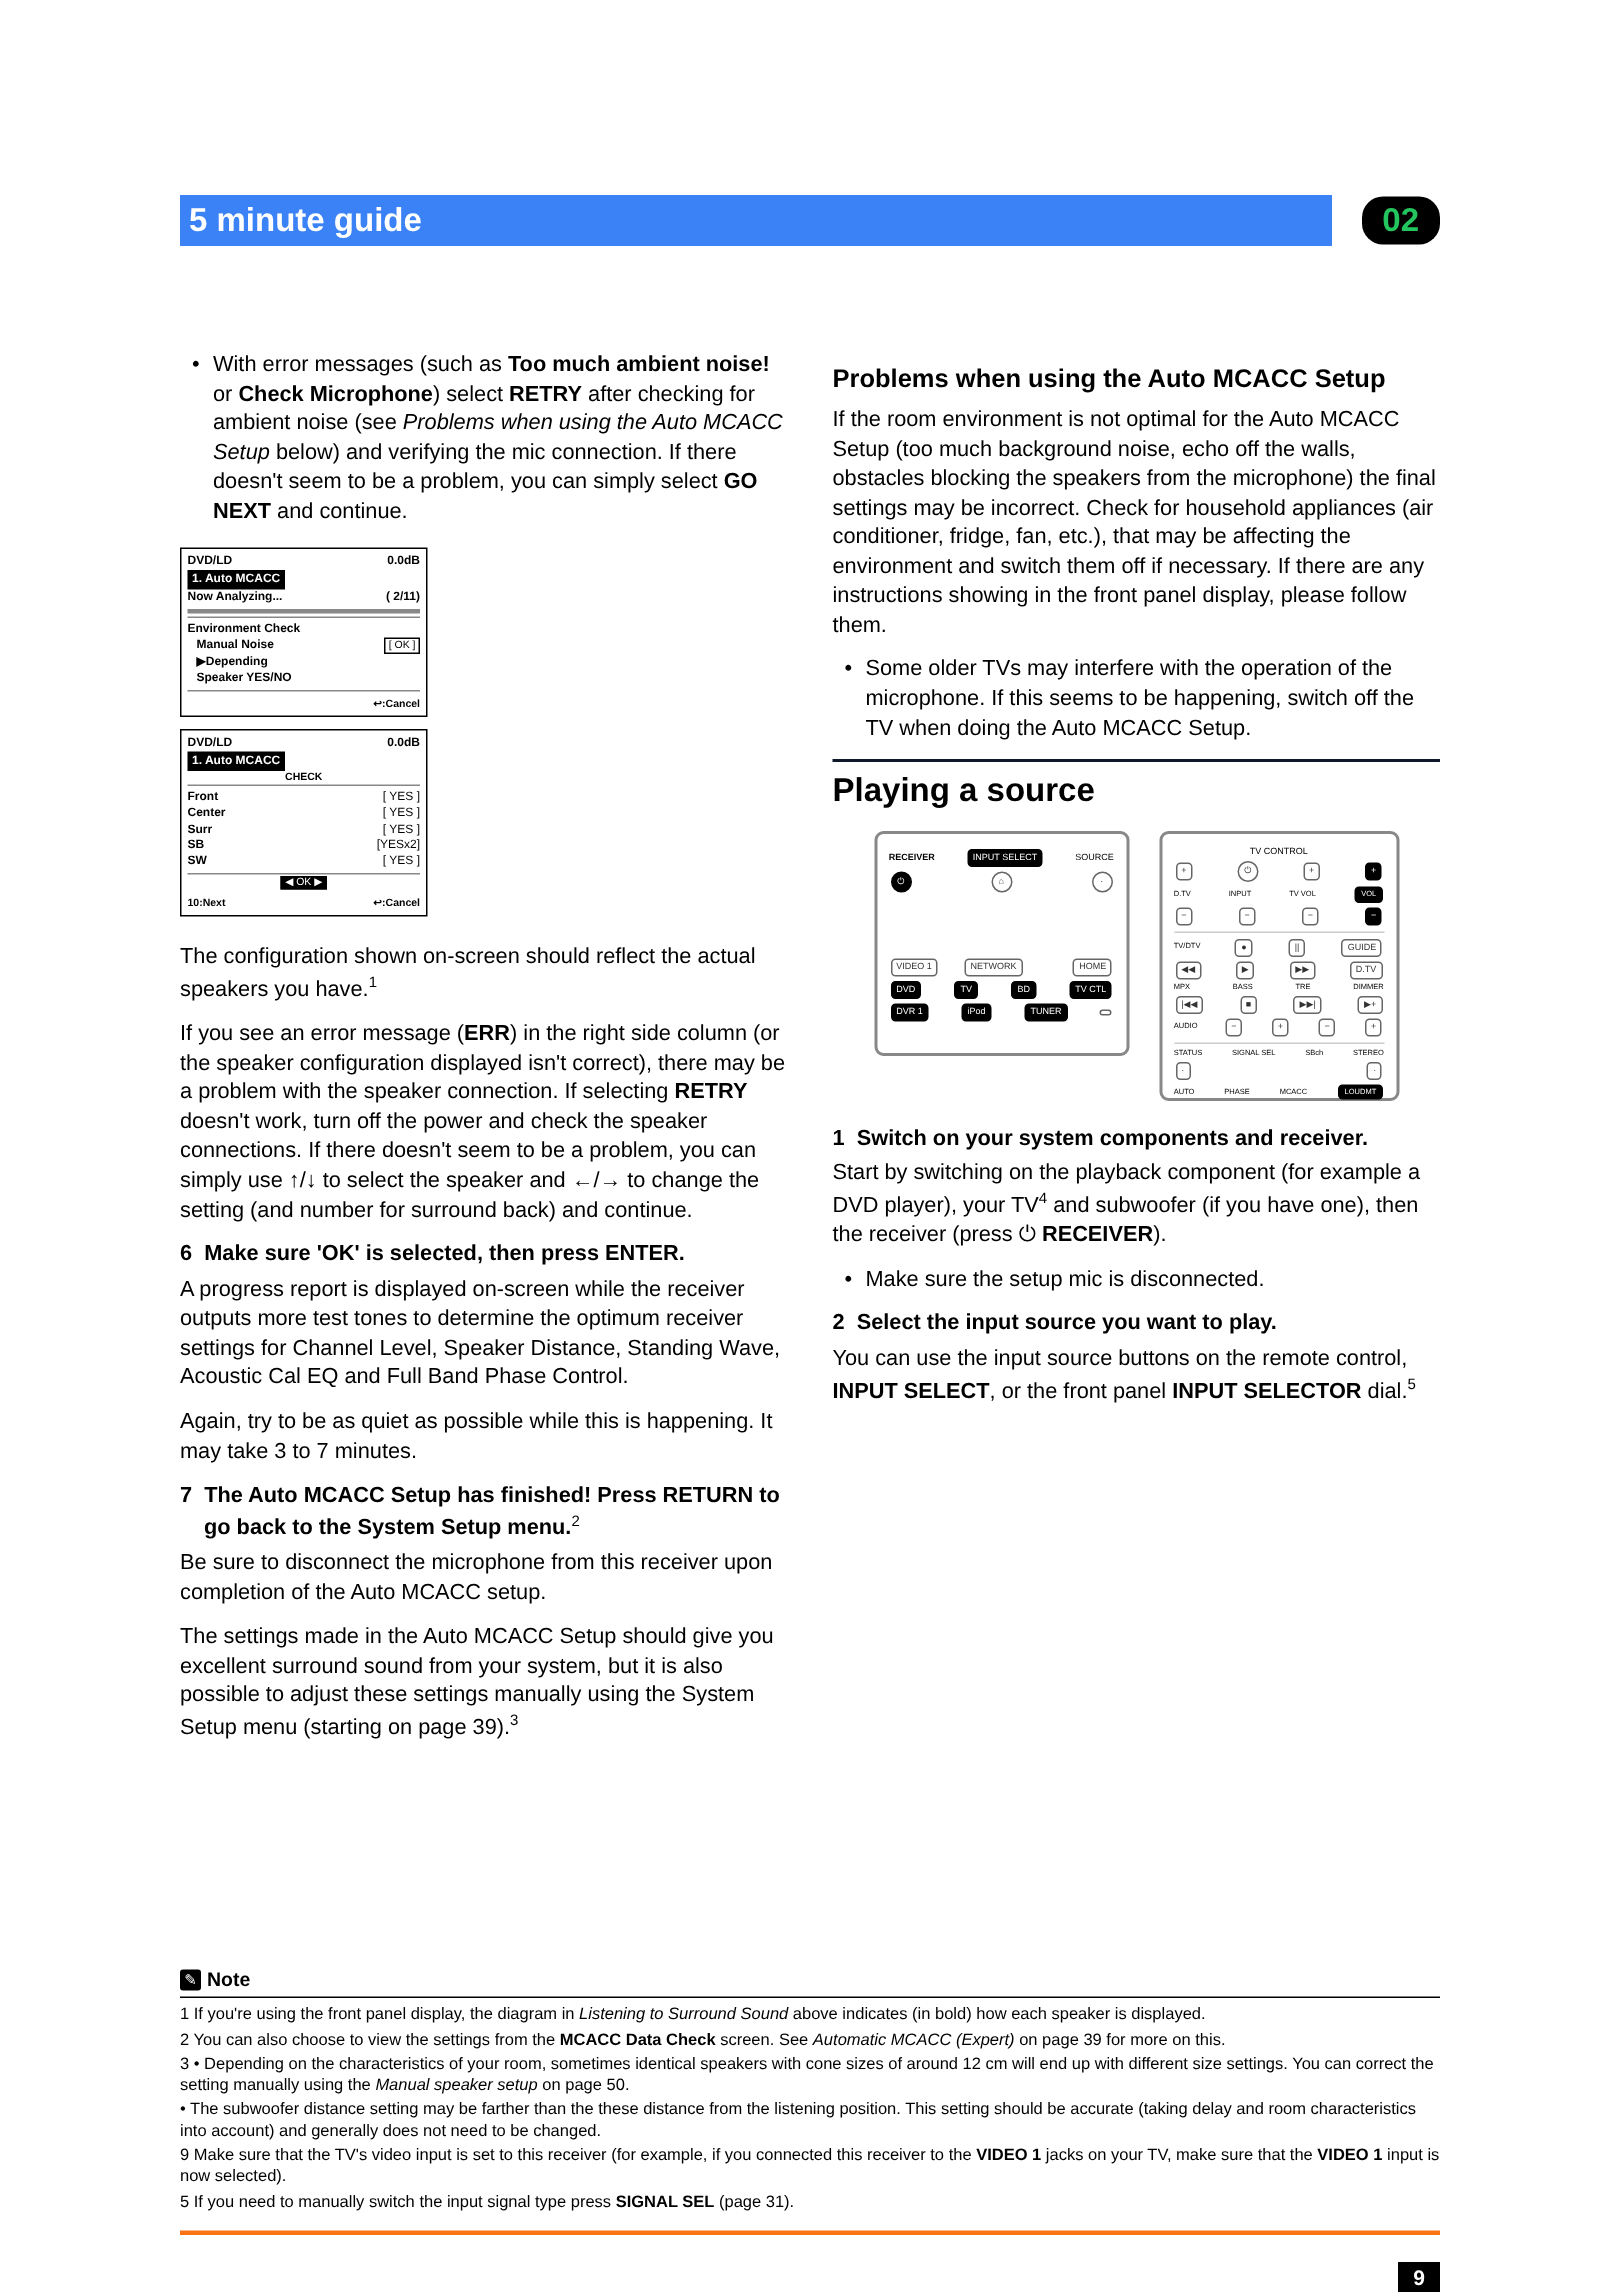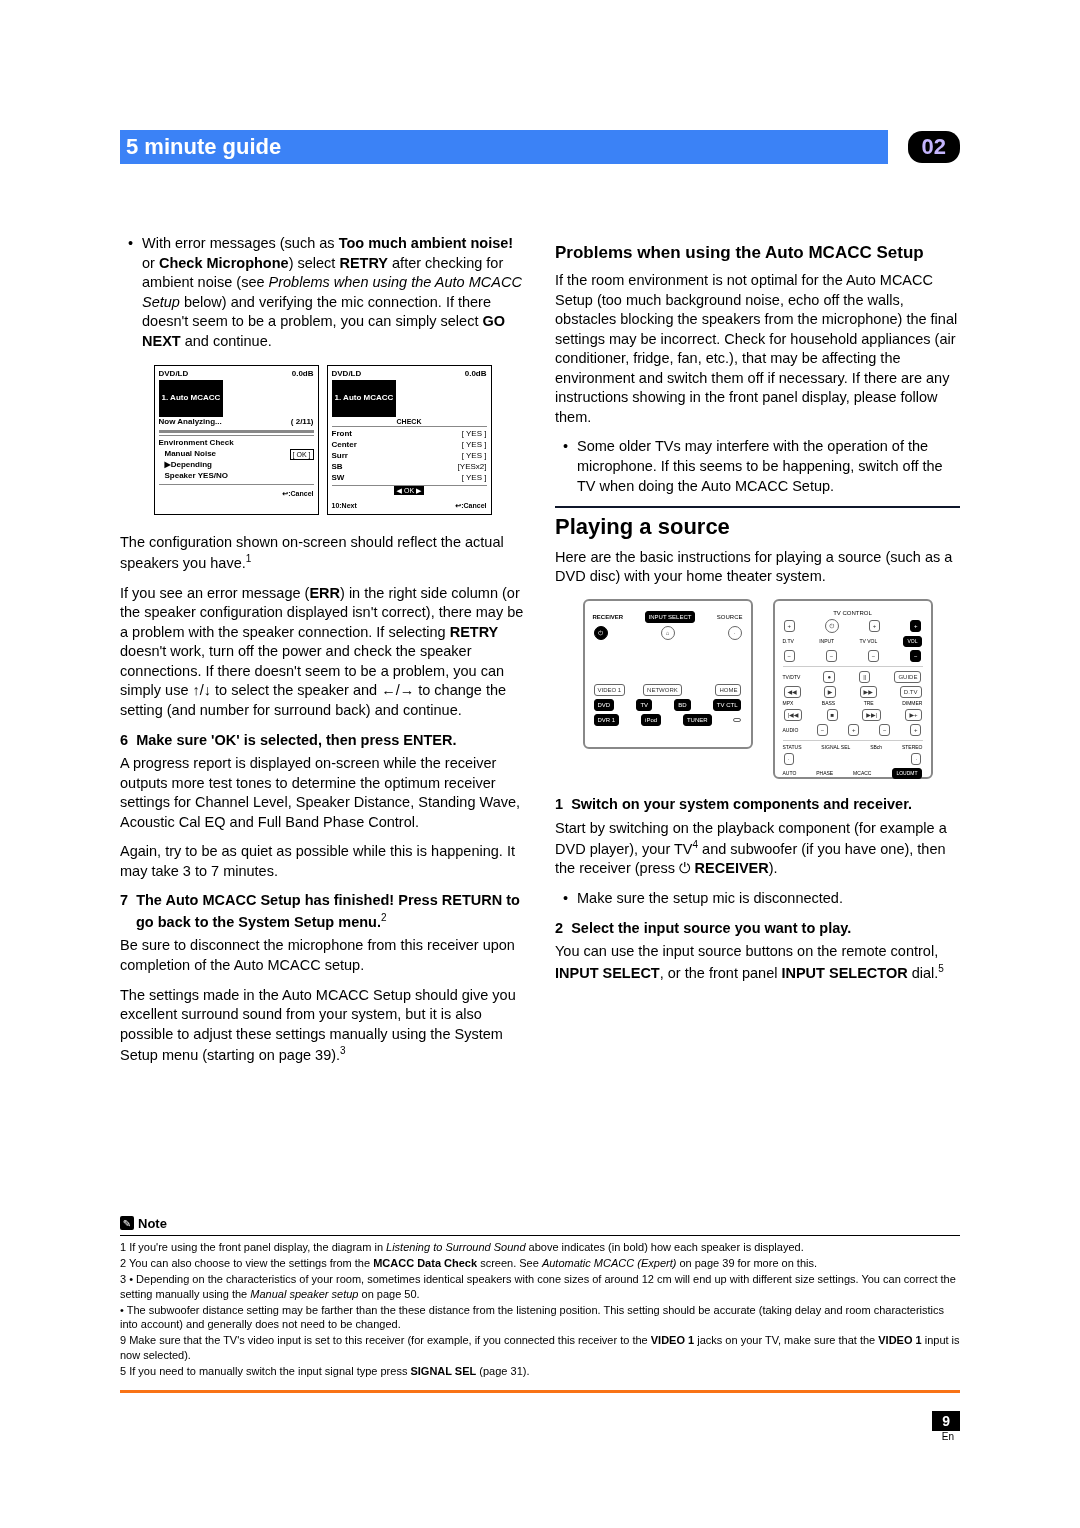--- a/index.html
+++ b/index.html
@@ -21,21 +21,21 @@
   .header-title {
     background: #3b82f6;
     color: #fff;
     font-weight: bold;
     font-size: 22px;
     padding: 4px 12px 4px 6px;
     flex: 1;
   }
   .header-num {
     background: #000;
-    color: #c4b5fd;
+    color: #22c55e;
     font-weight: bold;
     font-size: 22px;
     border-radius: 14px;
     padding: 3px 14px;
     margin-left: 20px;
   }
   .columns {
     display: flex;
     gap: 30px;
   }
@@ -74,31 +74,32 @@
     border-top: 2px solid #0f172a;
     padding-top: 4px;
   }
   .italic { font-style: italic; }
   .sup { font-size: 10px; vertical-align: super; }
   .screens {
     display: flex;
     gap: 8px;
     justify-content: center;
     margin: 14px 0 18px 0;
+    flex-direction: column;
   }
   .scr {
     border: 1px solid #000;
     width: 155px;
     font-size: 8px;
     font-family: Arial, sans-serif;
     padding: 3px 4px 3px 4px;
     position: relative;
   }
   .scr .tline { display:flex; justify-content:space-between; font-weight:bold; font-size:8px;}
-  .scr .hdr { background:#000; color:#fff; font-weight:bold; padding:13px 3px; font-size:8px; display:inline-block;}
+  .scr .hdr { background:#000; color:#fff; font-weight:bold; padding:1px 3px; font-size:8px; display:inline-block;}
   .scr .row { display:flex; justify-content:space-between; }
   .scr .bar { height:3px; background:#888; margin:2px 0; }
   .scr .okbox { border:1px solid #000; padding:0 2px; font-size:7px; }
   .scr .bot { display:flex; justify-content:space-between; font-size:7px; margin-top:4px;}
   .scr .mid { border:1px solid #888; border-left:none; border-right:none; padding:2px 0;}
 
   .remote-fig {
     display:flex; justify-content:center; gap:20px; margin:12px 0 16px 0;
   }
   .remote-box {
@@ -228,21 +229,20 @@
       <p>Be sure to disconnect the microphone from this receiver upon completion of the Auto MCACC setup.</p>
       <p><span>The settings made in the Auto MCACC Setup should give you excellent surround sound from your system, but it is also possible to adjust these settings manually using the System Setup menu (starting on page 39).</span><span class="sup">3</span></p>
     </div>
 
     <div class="col">
       <div class="h2">Problems when using the Auto MCACC Setup</div>
       <p>If the room environment is not optimal for the Auto MCACC Setup (too much background noise, echo off the walls, obstacles blocking the speakers from the microphone) the final settings may be incorrect. Check for household appliances (air conditioner, fridge, fan, etc.), that may be affecting the environment and switch them off if necessary. If there are any instructions showing in the front panel display, please follow them.</p>
       <div class="bullet">Some older TVs may interfere with the operation of the microphone. If this seems to be happening, switch off the TV when doing the Auto MCACC Setup.</div>
 
       <div class="h1">Playing a source</div>
-      <p>Here are the basic instructions for playing a source (such as a DVD disc) with your home theater system.</p>
 
       <div class="remote-fig">
         <div class="remote-box small">
           <div class="rrow">
               <b>RECEIVER</b>
               <span class="rbtn dark">INPUT SELECT</span>
               <span style="font-size:6px;">SOURCE</span>
             </div>
           <div class="rrow">
               <span class="rbtn dark round">⏻</span>

